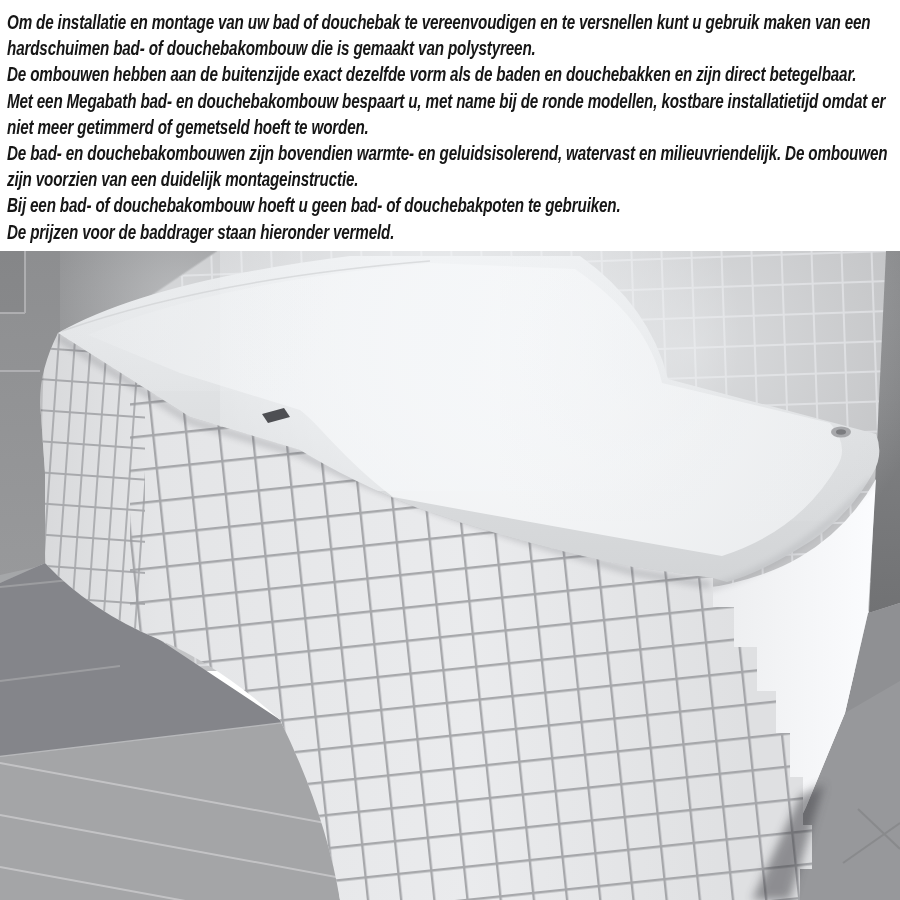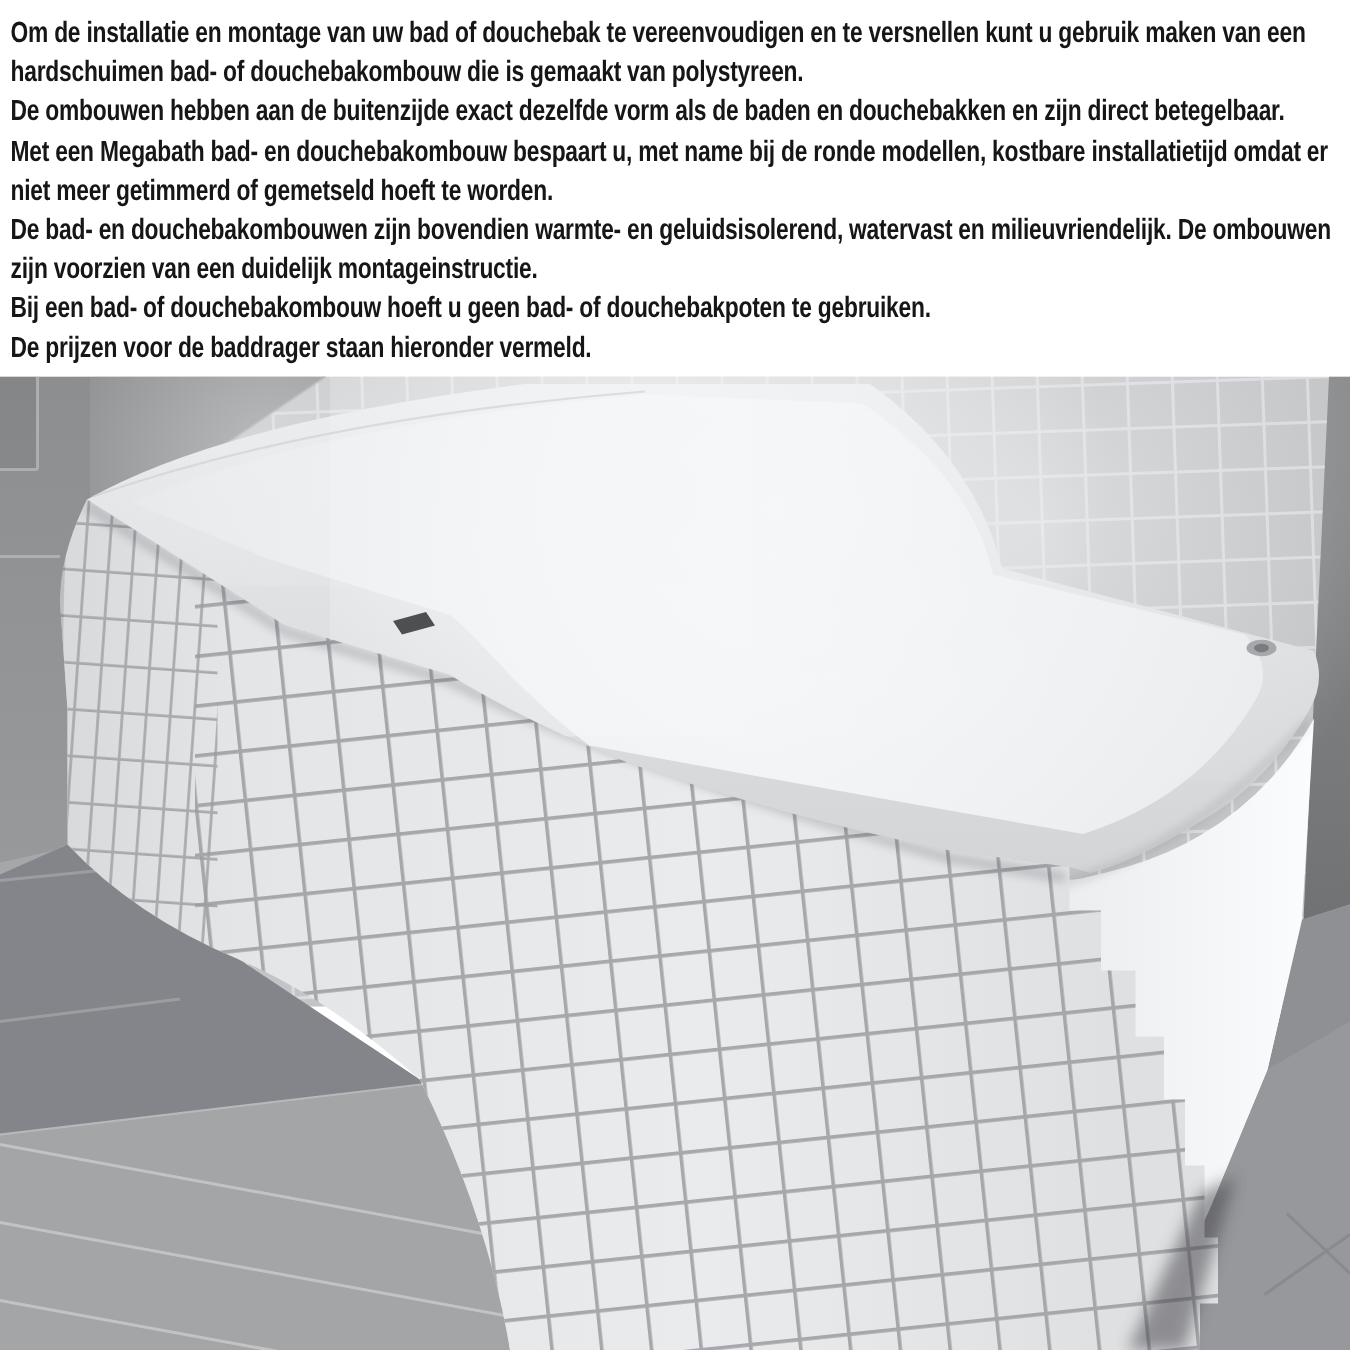--- a/index.html
+++ b/index.html
@@ -3,21 +3,21 @@
 <meta charset="utf-8">
 <style>
   html,body { margin:0; padding:0; }
   body {
     width:900px; height:900px; position:relative; overflow:hidden;
     background:var(--page-bg,#fff);
     font-family:"Liberation Sans", sans-serif;
   }
   .intro {
     position:absolute; top:0; left:0; width:900px; height:251px;
-    padding:9px 0 0 7px; box-sizing:border-box; background:var(--page-bg,#fff);
+    padding:9px 0 0 7px; box-sizing:border-box; background:var(--page-bg,#fff);font-style:italic;
   }
   .intro .line {
     white-space:nowrap;
     font-weight:700;
     font-size:19.5px;
     line-height:26.2px;
     letter-spacing:-0.2px;
     color:var(--text,#161616);
     width:1150px;
     transform:scaleX(0.78);

